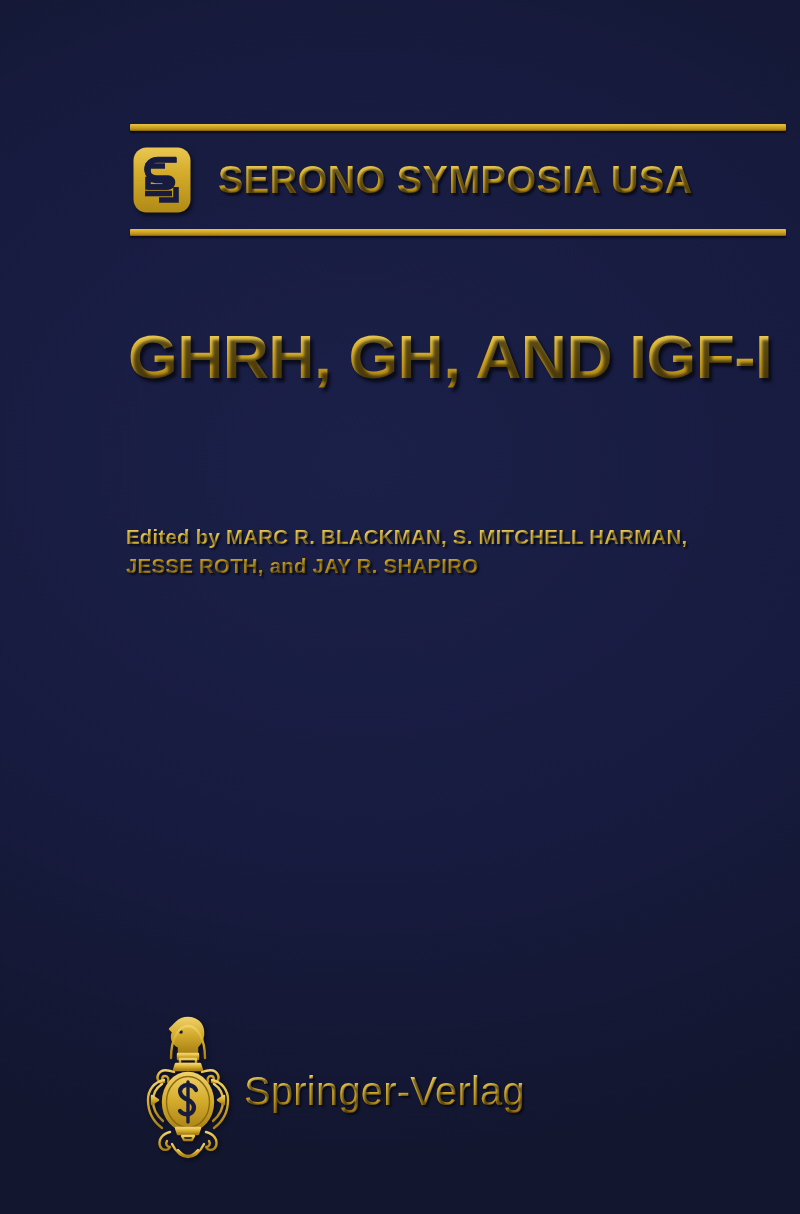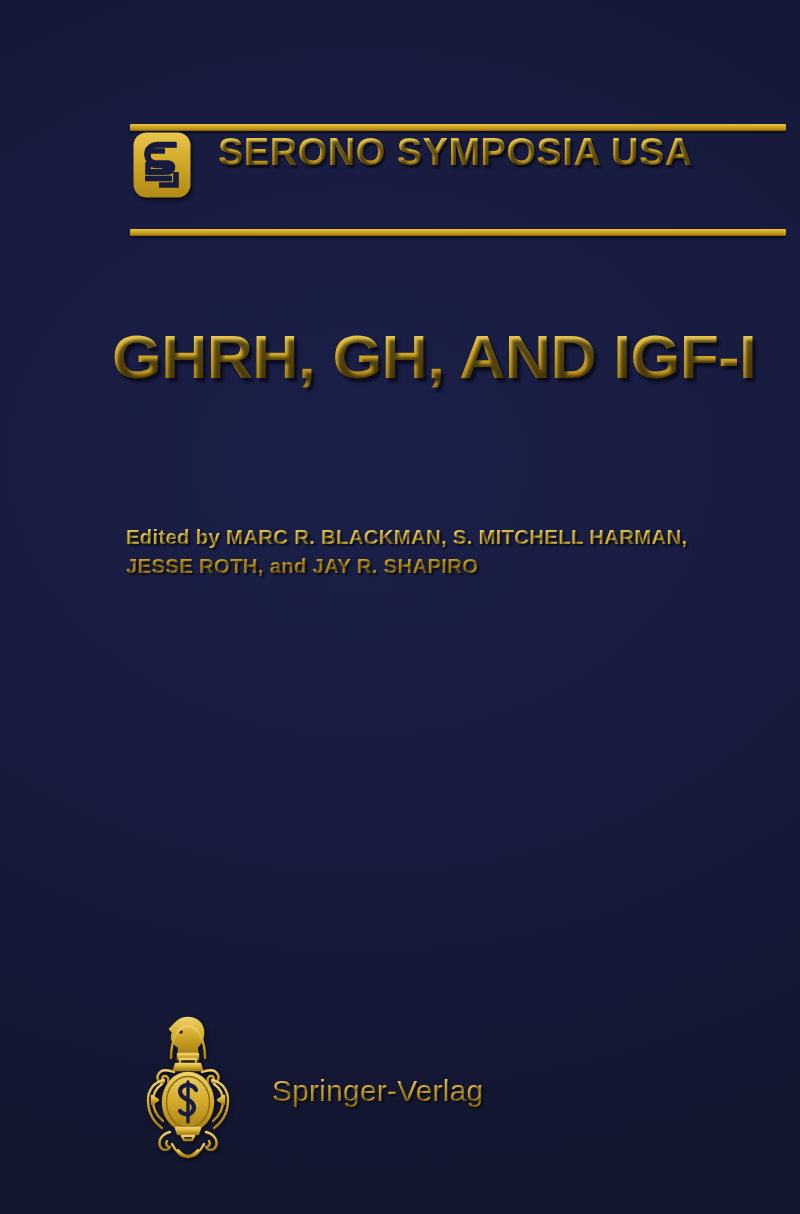--- a/index.html
+++ b/index.html
@@ -30,21 +30,21 @@
   }
   .rule {
     height: 7px;
     background: linear-gradient(to bottom,
       #e8c249 0%, #d6ab27 35%, #b98f17 75%, #7a5d0b 100%);
     box-shadow: 0 2px 2px rgba(0,0,0,0.55);
     border-radius: 1px;
   }
   #serono-row {
     display: flex;
-    align-items: flex-start;
+    align-items: center;
     height: 98px;
     padding-left: 2px;
   }
   #serono-logo {
     width: 60px;
     height: 68px;
     flex: 0 0 auto;
     margin-right: 26px;
     filter: drop-shadow(2px 3px 2px rgba(0,0,0,0.6));
   }
@@ -58,21 +58,21 @@
     -webkit-background-clip: text;
     background-clip: text;
     -webkit-text-fill-color: transparent;
     text-shadow: 2px 3px 2px rgba(0,0,0,0.55);
     white-space: nowrap;
   }
 
   
   #title-block {
     position: absolute;
-    left: 112px;
+    left: 128px;
     top: 326px;
     width: 665px;
   }
   #book-title {
     font-family: "Liberation Sans", sans-serif;
     font-weight: bold;
     font-size: 62px;
     line-height: 1.0;
     letter-spacing: -0.5px;
     white-space: nowrap;
@@ -128,25 +128,25 @@
     display: flex;
     align-items: center;
   }
   #springer-logo {
     width: 102px;
     height: 152px;
     flex: 0 0 auto;
     filter: drop-shadow(2px 2px 2px rgba(0,0,0,0.5));
   }
   #springer-wordmark {
-    margin-left: 32px;
+    margin-left: 4px;
     margin-top: 6px;
     font-family: "Liberation Sans", sans-serif;
     font-weight: normal;
-    font-size: 30px;
+    font-size: 40px;
     letter-spacing: 0.2px;
     white-space: nowrap;
     color: #ddb63c;
     background: linear-gradient(to bottom, #f3d972 0%, #ddb53a 42%, #c49a20 72%, #9d7611 100%);
     -webkit-background-clip: text;
     background-clip: text;
     -webkit-text-fill-color: transparent;
     text-shadow: 2px 2px 2px rgba(0,0,0,0.55);
   }
 </style>

